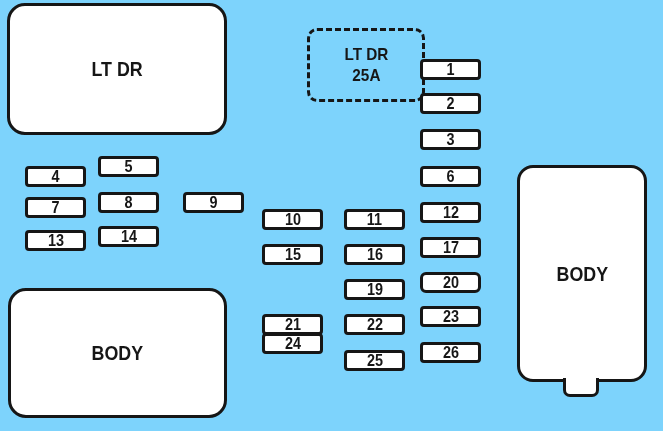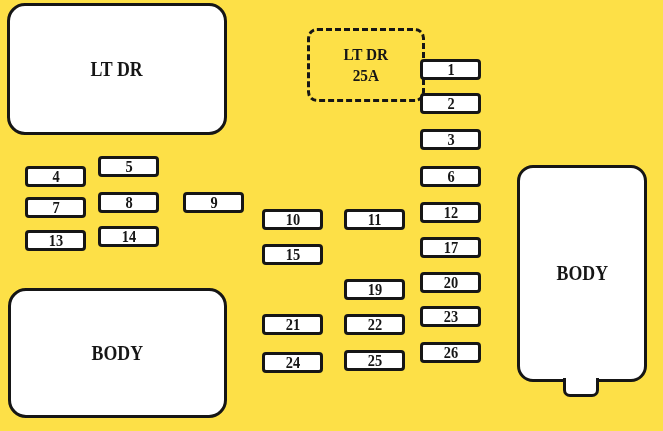--- a/index.html
+++ b/index.html
@@ -1,20 +1,20 @@
 <!DOCTYPE html>
 <html><head>
 <meta charset="utf-8">
 <style>
   html,body{margin:0;padding:0;background:#ffffff;}
   #canvas{
     position:relative;
     width:663px;height:431px;
-    background:#fde047;
-    font-family:Liberation Serif, serif;
+    background:#7dd3fc;
+    font-family:Liberation Sans, sans-serif;
     color:#161616;
     overflow:hidden;
   }
   .block{
     position:absolute;
     border:3px solid #161616;
     border-radius:18px;
     background:#ffffff;
     display:flex;align-items:center;justify-content:center;
     box-sizing:border-box;
@@ -113,26 +113,29 @@
 
   <div class="fuse" style="left:262px;top:209px;">
       <span class="fuse-num">10</span>
     </div>
   <div class="fuse" style="left:262px;top:244px;justify-content:center;">
       <span class="fuse-num">15</span>
     </div>
   <div class="fuse" style="left:262px;top:314px;">
       <span class="fuse-num">21</span>
     </div>
-  <div class="fuse" style="left:262px;top:352px;">
+  <div class="fuse" style="left:262px;top:333px;">
       <span class="fuse-num">24</span>
     </div>
 
   <div class="fuse" style="left:344px;top:209px;align-items:center;">
       <span class="fuse-num">11</span>
+    </div>
+  <div class="fuse" style="left:344px;top:244px;">
+      <span class="fuse-num">16</span>
     </div>
   <div class="fuse" style="left:344px;top:279px;align-items:center;">
       <span class="fuse-num">19</span>
     </div>
   <div class="fuse" style="left:344px;top:314px;">
       <span class="fuse-num">22</span>
     </div>
   <div class="fuse" style="left:344px;top:350px;justify-content:center;">
       <span class="fuse-num">25</span>
     </div>
@@ -148,21 +151,21 @@
     </div>
   <div class="fuse" style="left:420px;top:166px;">
       <span class="fuse-num">6</span>
     </div>
   <div class="fuse" style="left:420px;top:202px;">
       <span class="fuse-num">12</span>
     </div>
   <div class="fuse" style="left:420px;top:237px;">
       <span class="fuse-num">17</span>
     </div>
-  <div class="fuse" style="left:420px;top:272px;">
+  <div class="fuse" style="left:420px;top:272px;border-radius:6px;">
       <span class="fuse-num">20</span>
     </div>
   <div class="fuse" style="left:420px;top:306px;">
       <span class="fuse-num">23</span>
     </div>
   <div class="fuse" style="left:420px;top:342px;">
       <span class="fuse-num">26</span>
     </div>
 
 </div>

